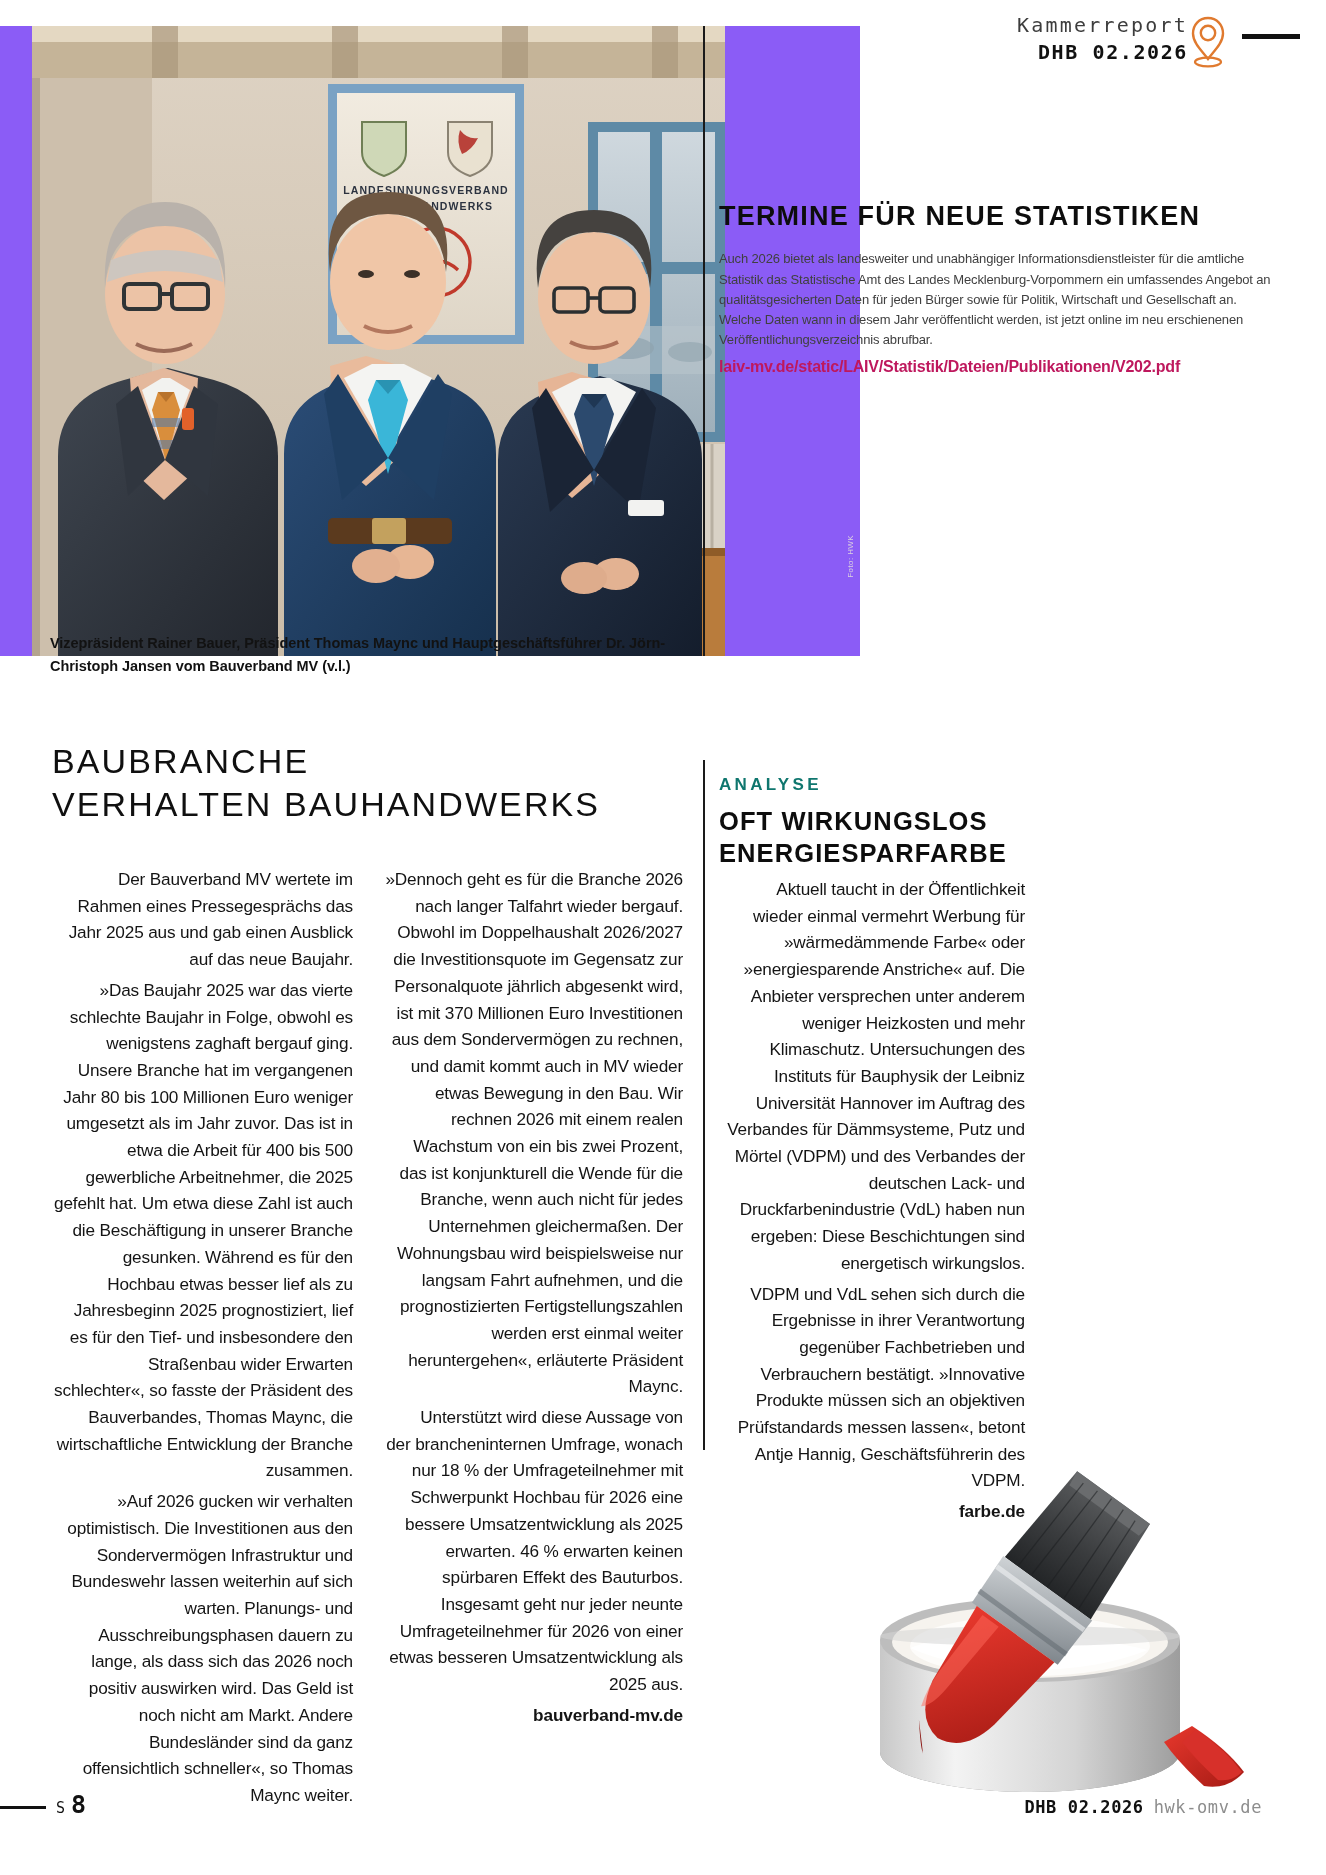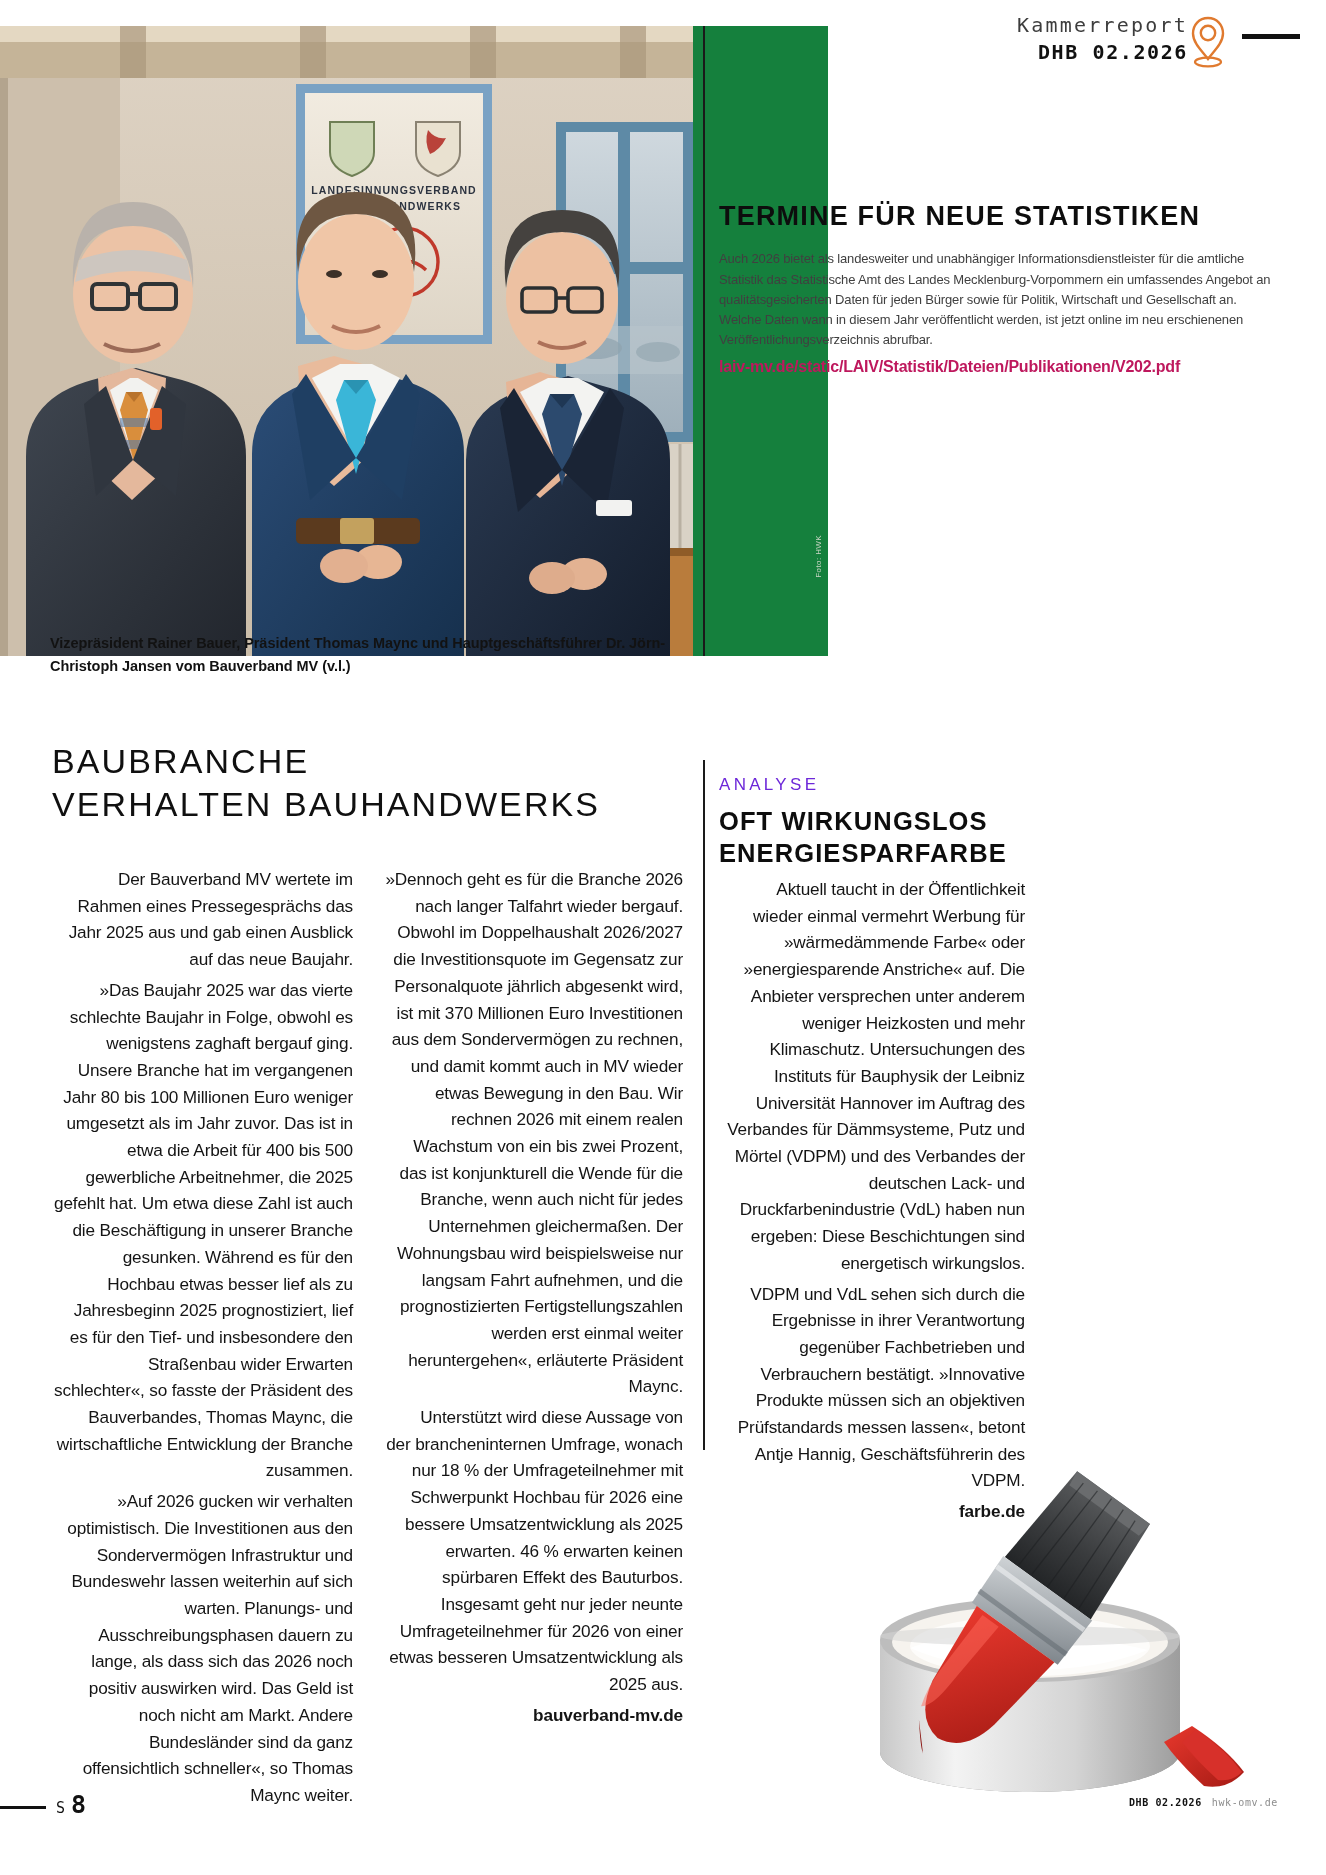--- a/index.html
+++ b/index.html
@@ -28,21 +28,21 @@
     font-size:20px;font-weight:bold;letter-spacing:1.6px;color:#111;line-height:1.35;
   }
   .pin-icon{position:absolute;right:72px;top:2px;width:40px;height:56px;}
   .mast-rule{
     position:absolute;right:0;top:22px;width:58px;height:5px;background:#111;
   }
 
   
   .hero{
     position:absolute;left:0;top:26px;width:828px;height:630px;
-    overflow:hidden;background:#15803d;
+    overflow:hidden;background:#8b5cf6;padding-left:32px;
   }
   .hero svg{display:block;}
   .photo-credit{
     position:absolute;right:5px;bottom:78px;
     font-family:"Liberation Sans", sans-serif;
     font-size:8px;color:#e9e4dc;letter-spacing:.4px;
     writing-mode:vertical-rl;transform:rotate(180deg);
     opacity:.85;
   }
 
@@ -95,21 +95,21 @@
   .col p{margin:4px;text-align:right;}
   .col p.ind{text-indent:17px;}
   .col .lnk{font-weight:bold;letter-spacing:-0.1px;}
 
   #col1{left:50px;top:862px;width:307px;}
   #col2{left:380px;top:862px;width:307px;}
 
   
   .kicker{
     position:absolute;left:719px;top:775px;
-    font-size:17px;letter-spacing:3.3px;color:#6d28d9;font-weight:400;
+    font-size:17px;letter-spacing:3.3px;color:#0f766e;font-weight:700;
   }
   .side-h2{
     position:absolute;left:719px;top:806px;width:560px;
     font-size:25.5px;font-weight:bold;line-height:1.25;letter-spacing:1.1px;color:#0d0d0d;
   }
   #col3{
     left:719px;top:872px;width:310px;
   }
 
   
@@ -122,23 +122,23 @@
     position:absolute;left:0;top:1806px;width:46px;height:3px;background:#111;
   }
   .folio{
     position:absolute;left:56px;top:1790px;
     font-family:"DejaVu Sans Mono", monospace;
     color:#111;
   }
   .folio .s{font-size:15px;letter-spacing:1px;}
   .folio .n{font-size:25px;font-weight:bold;letter-spacing:1px;margin-left:5px;}
   .foot-right{
-    position:absolute;right:48px;top:1797px;
+    position:absolute;right:64px;top:1797px;
     font-family:"DejaVu Sans Mono", monospace;
-    font-size:10px;letter-spacing:.6px;
+    font-size:17px;letter-spacing:.6px;
   }
   .foot-right .b{font-weight:bold;color:#111;}
   .foot-right .g{color:#8d8d8d;margin-left:10px;}
 </style>
 </head>
 <body>
 
 <div class="page">
 
   <div class="masthead">

